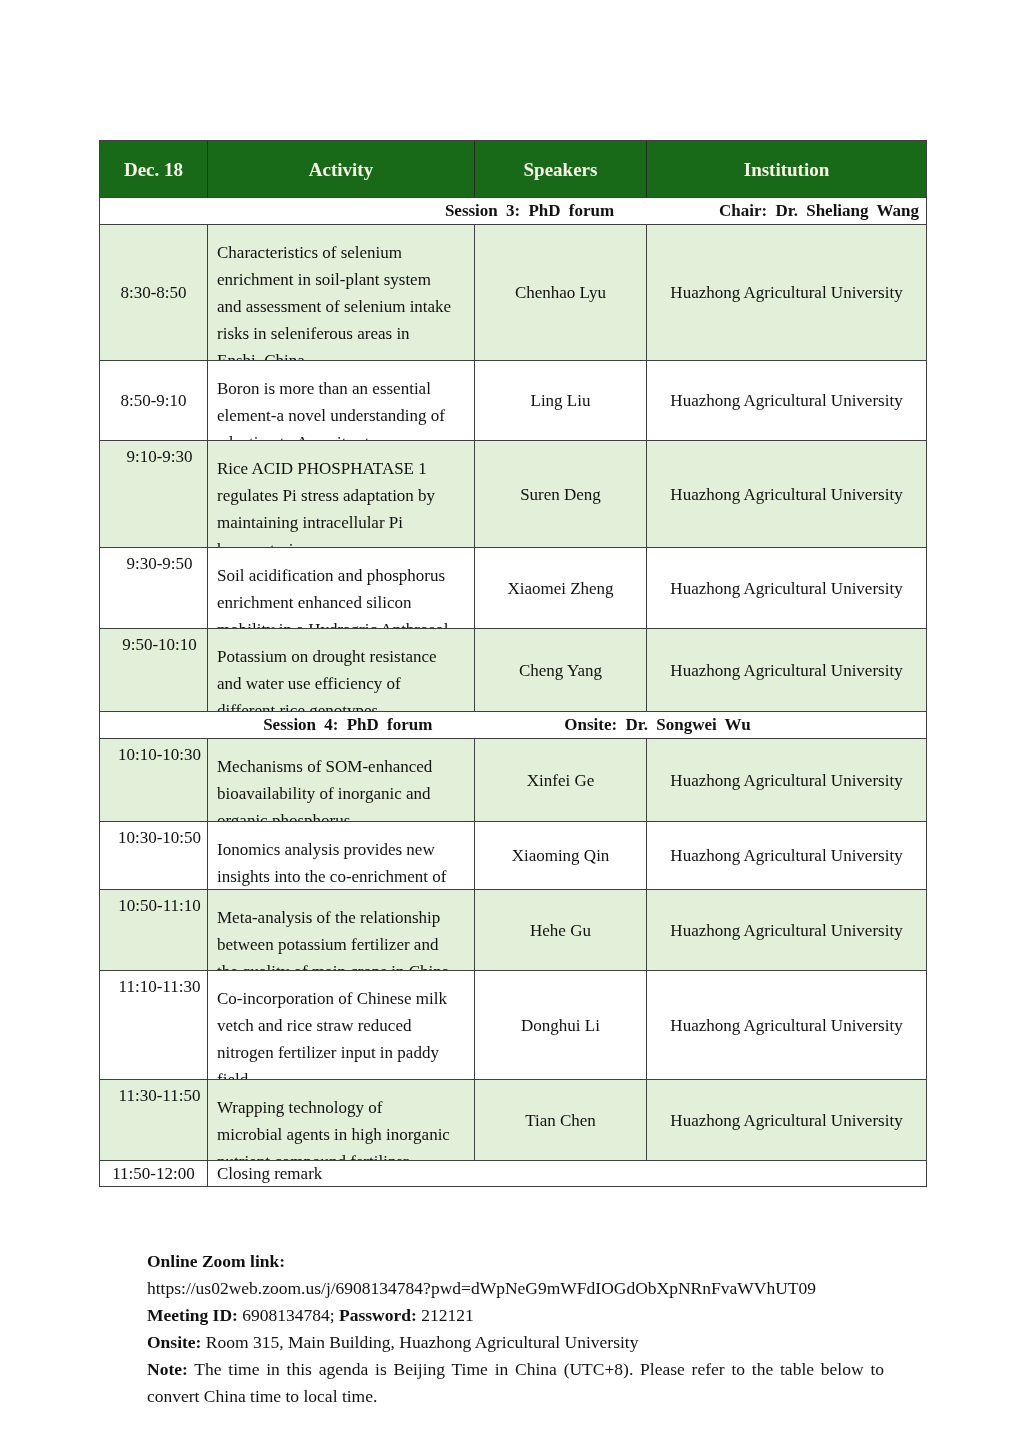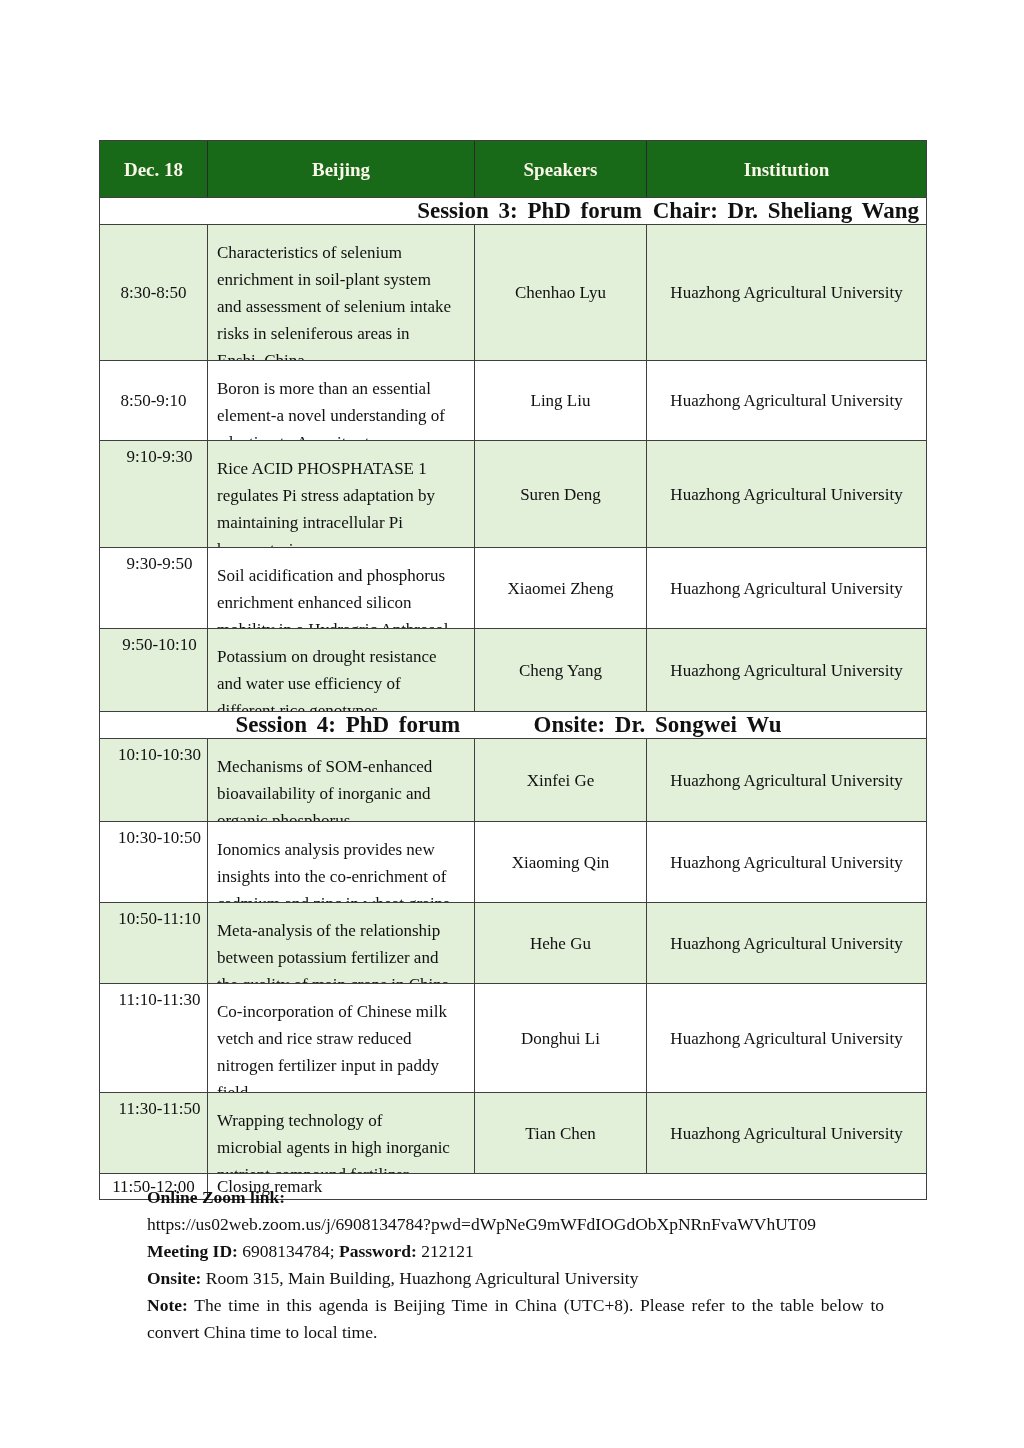--- a/index.html
+++ b/index.html
@@ -36,62 +36,62 @@
   .rh-header .cell{
     color:#faf6e8;font-weight:bold;font-size:19px;
     align-items:center;justify-content:center;
     border-left:1px solid #2a2a2a;
   }
   .rh-header .cell:first-child{border-left:none;}
   
   .session-row{position:relative;height:27px;background:#ffffff;}
   .session-row .s-text{
     position:absolute;top:0;
-    font-weight:bold;font-size:23px;line-height:26px;
+    font-weight:bold;font-size:17px;line-height:26px;
     word-spacing:4px;white-space:nowrap;
   }
   .s3-label{left:52%;transform:translateX(-50%);}
   .s3-chair{right:7px;}
   .s4-label{left:30%;transform:translateX(-50%);}
   .s4-chair{left:67.5%;transform:translateX(-50%);}
   
   .green{background:#e2efd9;}
   .white{background:#ffffff;}
   .time{justify-content:center;align-items:center;text-align:center;}
   .t-top .time{align-items:flex-start;padding-top:2px;padding-left:12px;}
   .activity{
     padding:14px 8px 0 9px;
     white-space:pre-line;
     align-items:flex-start;
     display:block;
   }
   .speaker,.institution{align-items:center;justify-content:center;}
   .merge-rest{padding:0 8px 0 9px;align-items:center;}
   .rh-1{height:136px}.rh-2{height:80px}.rh-3{height:107px}.rh-4{height:81px}
-  .rh-5{height:83px}.rh-6{height:83px}.rh-7{height:81px}.rh-8{height:81px}
+  .rh-5{height:83px}.rh-6{height:83px}.rh-7{height:68px}.rh-8{height:81px}
   .rh-9{height:109px}.rh-10{height:81px}.rh-11{height:26px}
   
   .footer{
-    position:absolute;left:147px;top:1184px;width:737px;
+    position:absolute;left:147px;top:1248px;width:737px;
     font-size:17.5px;line-height:27px;
   }
   .footer p{margin:0;}
   .footer .b{font-weight:bold;}
   .note-para{text-align:justify;}
 </style>
 </head>
 <body>
 
 <div class="page">
 
   <div class="agenda">
 
     <div class="trow rh-header">
       <div class="cell c1">Dec. 18</div>
-      <div class="cell c2">Beijing</div>
+      <div class="cell c2">Activity</div>
       <div class="cell c3">Speakers</div>
       <div class="cell c4">Institution</div>
     </div>
 
     <div class="trow session-row">
       <span class="s-text s3-label">Session 3: PhD forum</span>
       <span class="s-text s3-chair">Chair: Dr. Sheliang Wang</span>
     </div>
 
     <div class="trow rh-1 green">

